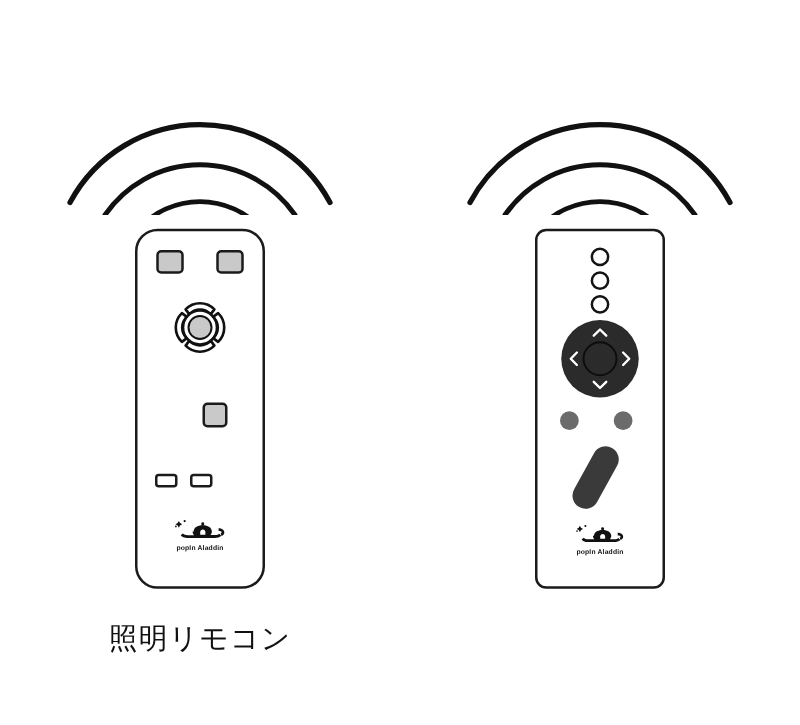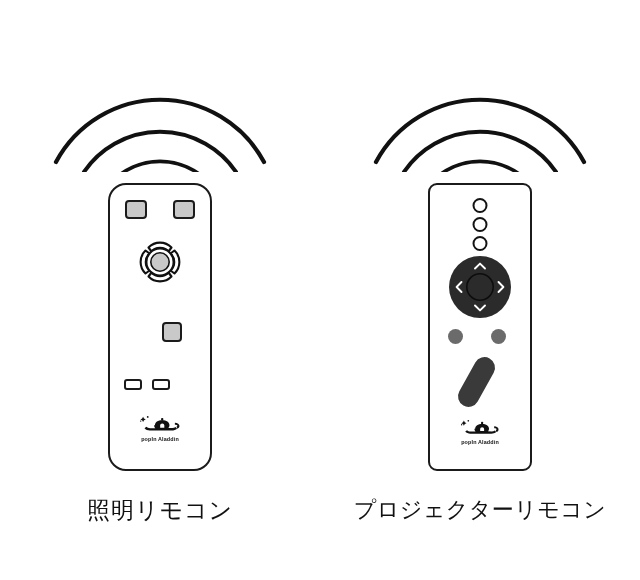--- a/index.html
+++ b/index.html
@@ -284,16 +284,15 @@
             <path d="M53.6 10.2 c3.1 0 5.4 1.6 5.4 3.9 c0 1.6 -1.1 2.8 -2.7 3.3 l-0.7 -2.5
                      c0.6 -0.2 0.9 -0.5 0.9 -0.9 c0 -0.7 -1.1 -1.2 -2.9 -1.2 Z"></path>
             <rect x="37.3" y="4.6" width="2.6" height="3.3" rx="1.1"></rect>
             <path d="M36.2 16.2 h4.9 v-2.5 c0 -1.4 -1.1 -2.4 -2.45 -2.4 c-1.35 0 -2.45 1.0 -2.45 2.4 Z" fill="#ffffff"></path>
           </g>
         </svg>
         <span class="logo-text">popIn Aladdin</span>
       </div>
     </div>
 
-    <div class="caption proj">プロジェクターリモコン</div>
   </div>
 
 </div>
 
 </body></html>

